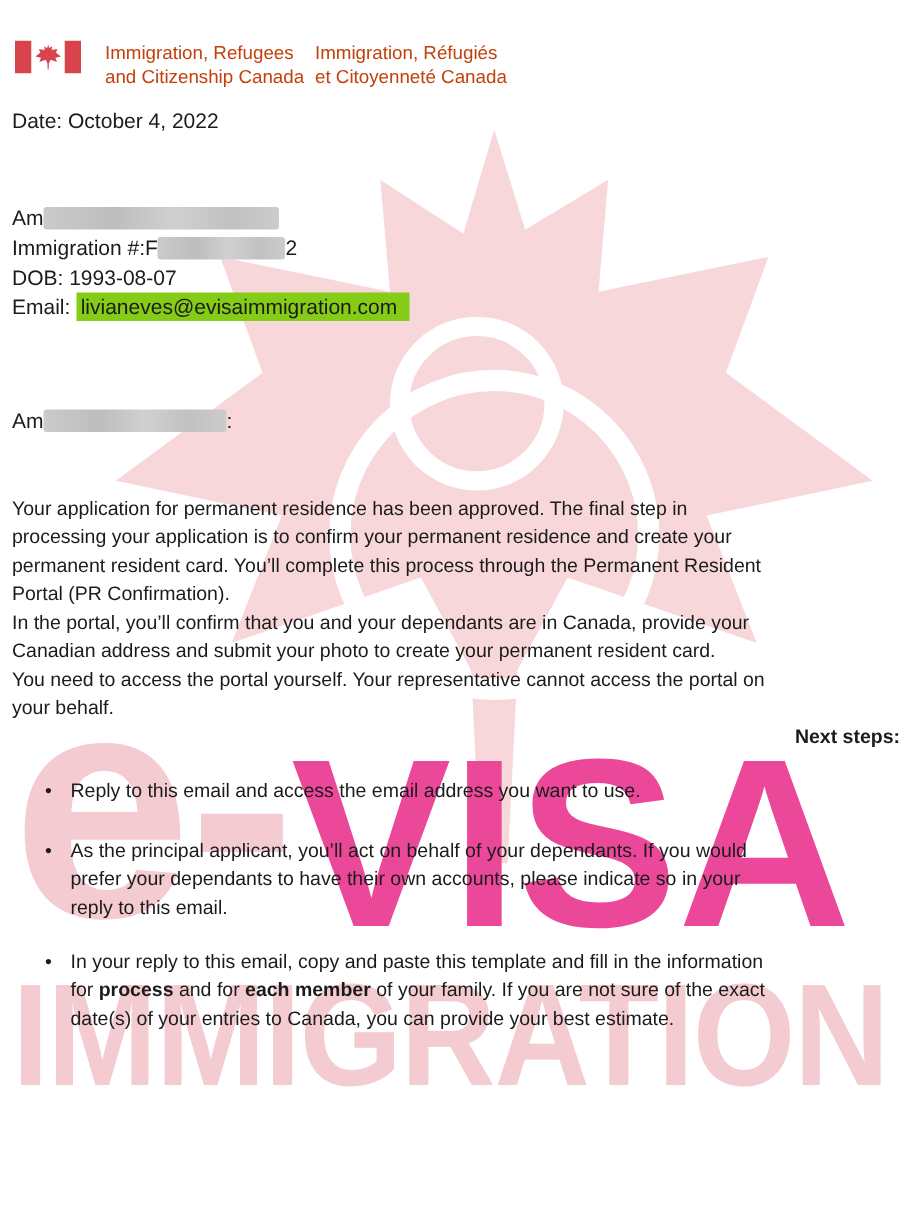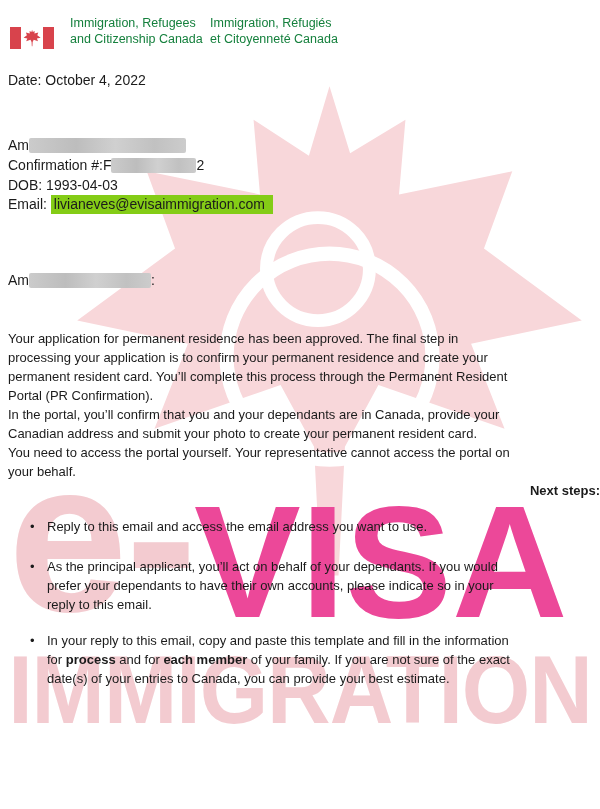--- a/index.html
+++ b/index.html
@@ -18,21 +18,21 @@
     left:194px;top:482px;font-size:160px;line-height:1;font-weight:bold;
     color:#ec4899;letter-spacing:0px;
   }
   .wm-immigration{
     left:0;top:642px;width:600px;text-align:center;font-size:88px;line-height:1;
     font-weight:bold;color:#f3cbd0;letter-spacing:-1px;
     transform:scaleY(1.1);transform-origin:top center;white-space:nowrap;
   }
   
   .gov-flag{position:absolute;left:10px;top:27px;z-index:1;}
-  .dept{position:absolute;top:16px;z-index:1;font-size:12.5px;line-height:15.5px;color:#15803d;white-space:pre;}
+  .dept{position:absolute;top:28px;z-index:1;font-size:12.5px;line-height:15.5px;color:#c2410c;white-space:pre;}
   .dept-en{left:70px;}
   .dept-fr{left:210px;}
   
   .date-line{position:absolute;left:8px;top:71px;z-index:1;font-size:14px;line-height:19px;}
   .info{position:absolute;left:8px;top:136px;z-index:1;font-size:14px;}
   .info-line{line-height:19.8px;white-space:pre;}
   .salutation{position:absolute;left:8px;top:271px;z-index:1;font-size:14px;line-height:19px;white-space:pre;}
   .body-text{position:absolute;left:8px;top:329px;width:592px;z-index:1;font-size:13px;line-height:19px;}
   .body-text p{margin:0;white-space:pre;}
   .mt9{margin-top:9px;}  .mt14{margin-top:14px;text-align:right;}
@@ -77,22 +77,22 @@
   </svg>
   <div class="dept dept-en">Immigration, Refugees
 and Citizenship Canada</div>
   <div class="dept dept-fr">Immigration, Réfugiés
 et Citoyenneté Canada</div>
 
   <div class="date-line">Date: October 4, 2022</div>
 
   <div class="info">
     <div class="info-line"><span>Am</span><span class="redact w157"></span></div>
-    <div class="info-line"><span>Confirmation #:F</span><span class="redact w85"></span><span>2</span></div>
-    <div class="info-line">DOB: 1993-04-03</div>
+    <div class="info-line"><span>Immigration #:F</span><span class="redact w85"></span><span>2</span></div>
+    <div class="info-line">DOB: 1993-08-07</div>
     <div class="info-line"><span>Email: </span><span class="hl">livianeves@evisaimmigration.com</span></div>
   </div>
 
   <div class="salutation"><span>Am</span><span class="redact w122"></span><span>:</span></div>
 
   <div class="body-text">
     <p>Your application for permanent residence has been approved. The final step in
 processing your application is to confirm your permanent residence and create your
 permanent resident card. You’ll complete this process through the Permanent Resident
 Portal (PR Confirmation).</p>

